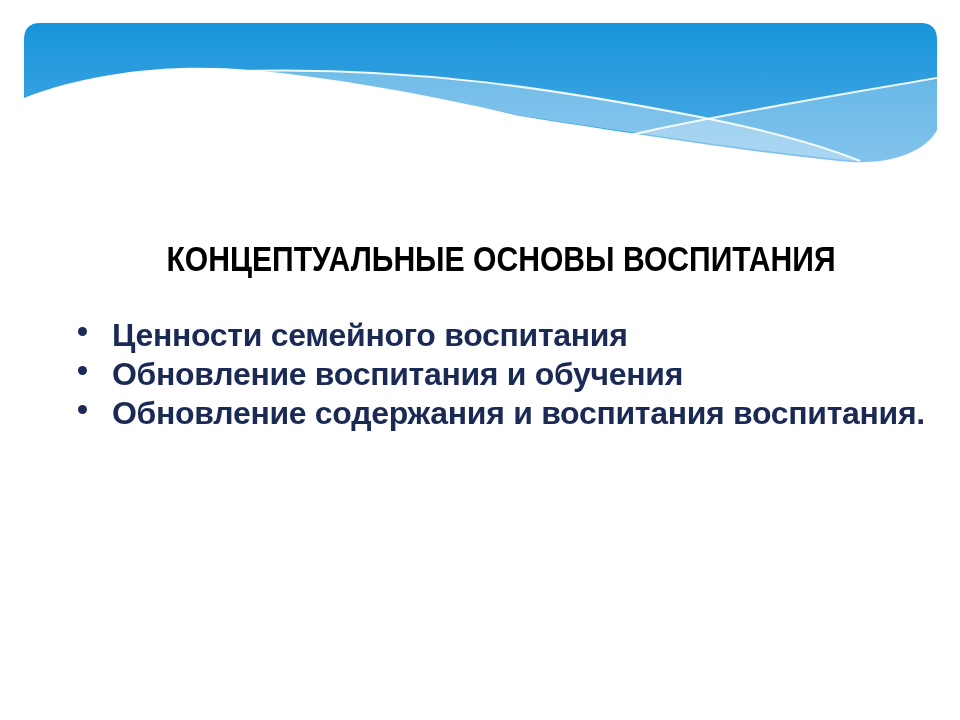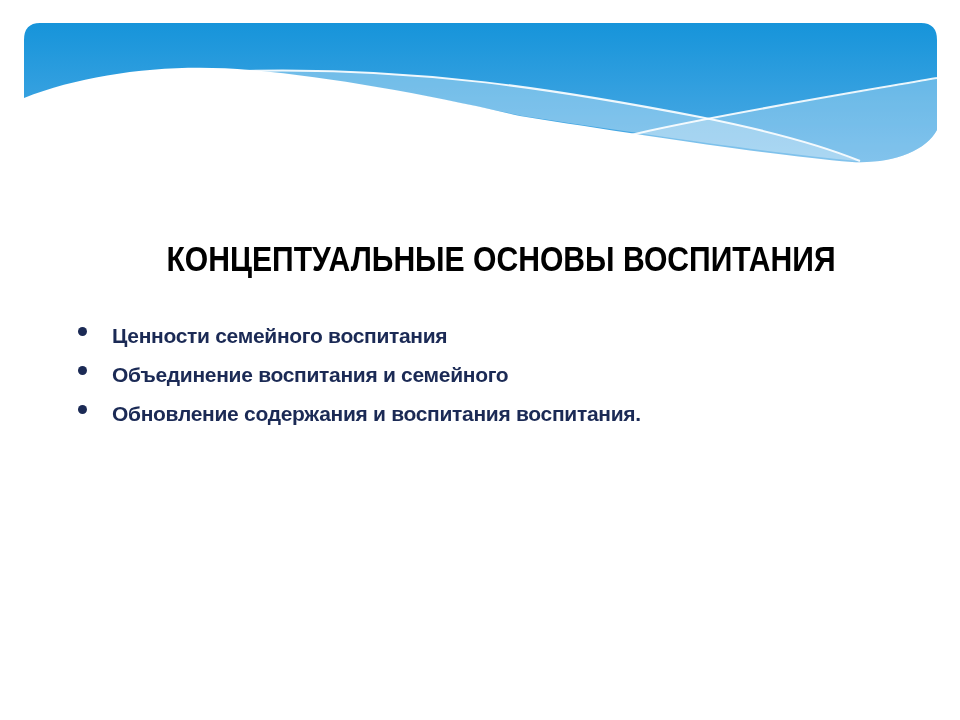--- a/index.html
+++ b/index.html
@@ -58,21 +58,21 @@
   }
   .bullet-dot {
     flex: 0 0 auto;
     width: 9px;
     height: 9px;
     border-radius: 50%;
     background: var(--bullet-color);
     margin-right: 25px;
   }
   .bullet-text {
-    font-size: 21px;
+    font-size: 32px;
     font-weight: 700;
     letter-spacing: -0.3px;
     color: var(--bullet-color);
     white-space: nowrap;
     margin-top: 8px;
   }
 </style>
 </head>
 <body>
 
@@ -111,21 +111,21 @@
 
   <h1 class="slide-title">КОНЦЕПТУАЛЬНЫЕ ОСНОВЫ ВОСПИТАНИЯ</h1>
 
   <ul class="bullet-list">
     <li class="bullet-item">
       <span class="bullet-dot"></span>
       <span class="bullet-text">Ценности семейного воспитания</span>
     </li>
     <li class="bullet-item">
       <span class="bullet-dot"></span>
-      <span class="bullet-text">Объединение воспитания и семейного</span>
+      <span class="bullet-text">Обновление воспитания и обучения</span>
     </li>
     <li class="bullet-item">
       <span class="bullet-dot"></span>
       <span class="bullet-text">Обновление содержания и воспитания воспитания.</span>
     </li>
   </ul>
 
 </div>
 
 </body></html>

